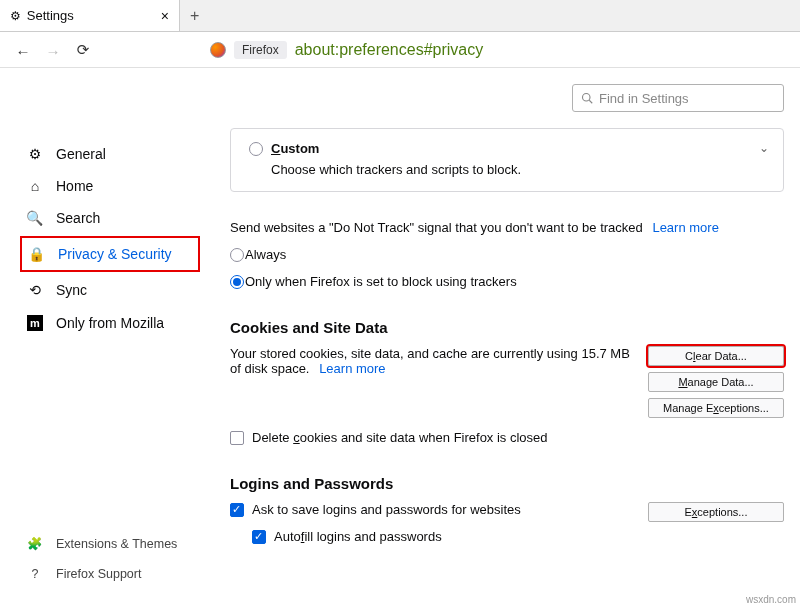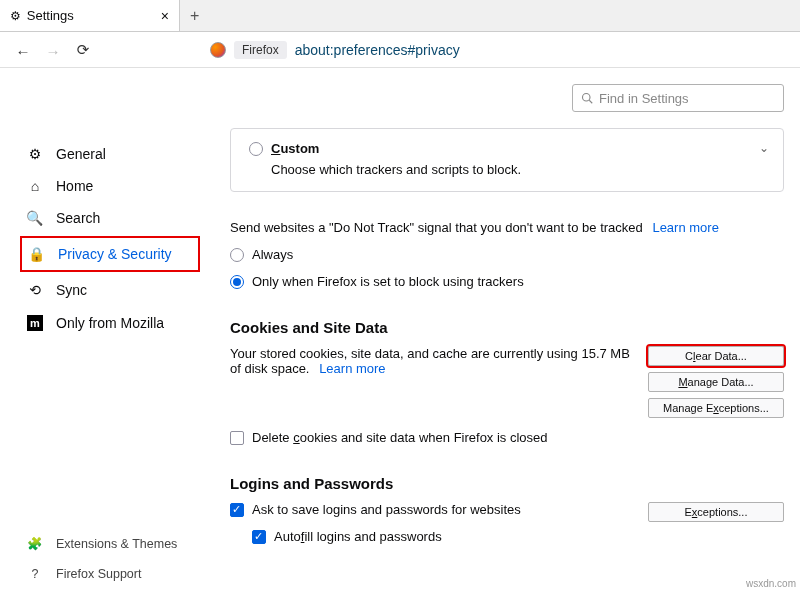--- a/index.html
+++ b/index.html
@@ -8,60 +8,60 @@
 .tab { background: #fff; border-right: 1px solid #ccc; display: flex; align-items: center; padding: 0 10px; gap: 6px; width: 180px; }
 .tab .icon { font-size: 12px; }
 .tab .close { margin-left: auto; cursor: pointer; font-size: 14px; }
 .new-tab { display: flex; align-items: center; padding: 0 10px; font-size: 16px; color: #555; cursor: pointer; }
 .nav-bar { height: 36px; display: flex; align-items: center; gap: 4px; padding: 0 10px; border-bottom: 1px solid #e0e0e0; }
 .nav-bar .nav-btn { width: 26px; height: 26px; display: flex; align-items: center; justify-content: center; color: #333; cursor: pointer; font-size: 15px; }
 .nav-bar .nav-btn.disabled { color: #bbb; cursor: default; }
 .url-box { margin-left: 110px; display: flex; align-items: center; gap: 8px; }
 .ff-icon { width: 16px; height: 16px; border-radius: 50%; background: radial-gradient(circle at 30% 30%, #ff9500, #e25822 60%, #8a2be2 100%); border:1px solid #999; }
 .url-pill { background: #ededf0; border-radius: 3px; padding: 2px 8px; font-size: 12px; color: #333; }
-.url-path { color: #0c4a6e; font-size: 14px; }
+.url-path { color: #4d7c0f; font-size: 16px; }
 .content { display: flex; height: calc(609px - 68px); }
 .sidebar { width: 200px; padding: 70px 0 10px 20px; display: flex; flex-direction: column; }
 .side-item { display: flex; align-items: center; gap: 12px; padding: 8px 6px; cursor: pointer; color: #0c0c0d; font-size: 14px; border-radius: 4px; }
 .side-item.selected { color: #0060df; }
 .side-item .sicon { width: 18px; text-align: center; }
 .selected-box { border: 2px solid #e60000; margin: 2px 0; }
 .sidebar-bottom { margin-top: auto; padding-bottom: 10px; }
 .sidebar-bottom .side-item { font-size: 12.5px; color: #444; }
 .main { flex: 1; padding: 0 16px 10px 30px; overflow: hidden; }
 .search-row { display: flex; justify-content: flex-end; padding: 16px 0; }
 .search-input { width: 212px; height: 28px; border: 1px solid #b1b1b1; border-radius: 3px; padding: 0 8px; font-size: 13px; display: flex; align-items: center; gap: 6px; color: #888; }
 .search-input svg { width: 12px; height: 12px; }
 .custom-box { border: 1px solid #d7d7db; border-radius: 4px; padding: 12px 18px 14px; margin-bottom: 28px; position: relative; }
 .custom-header { display: flex; align-items: center; gap: 8px; font-weight: 600; }
 .custom-radio { width: 14px; height: 14px; border: 1px solid #8f8f9d; border-radius: 50%; }
 .custom-desc { margin: 6px 0 0 22px; color: #0c0c0d; font-size: 13px; }
 .chev { position: absolute; right: 14px; top: 12px; color: #666; font-size: 12px; }
 .dnt-row { margin-bottom: 10px; }
 .dnt-row a { color: #0060df; text-decoration: none; margin-left: 6px; }
-.radio-row { display: flex; align-items: center; gap: 8px; margin: 12px 0; font-size: 13px; }
+.radio-row { display: flex; align-items: center; gap: 1px; margin: 12px 0; font-size: 13px; }
 .radio { width: 14px; height: 14px; border: 1px solid #8f8f9d; border-radius: 50%; display: inline-block; position: relative; }
 .radio.checked { border-color: #0060df; }
 .radio.checked::after { content: ""; position: absolute; width: 8px; height: 8px; background: #0060df; border-radius: 50%; top: 2px; left: 2px; }
 .section-title { font-weight: 600; font-size: 15px; margin: 30px 0 10px; }
 .cookies-row { display: flex; gap: 18px; }
 .cookies-left { flex: 1; }
 .cookies-left a { color: #0060df; text-decoration: none; margin-left: 6px; }
 .btn-col { display: flex; flex-direction: column; gap: 6px; align-items: flex-end; }
 .btn { width: 136px; height: 20px; border: 1px solid #b1b1b1; background: #f9f9fa; font-size: 11px; cursor: pointer; border-radius: 2px; display: flex; align-items: center; justify-content: center; }
 .btn.hl { outline: 2px solid #e60000; outline-offset: 0; }
 .check-row { display: flex; align-items: center; gap: 8px; margin: 12px 0 0; font-size: 13px; }
 .checkbox { width: 14px; height: 14px; border: 1px solid #8f8f9d; border-radius: 2px; display: inline-block; position: relative; }
 .checkbox.checked { background: #0060df; border-color: #0060df; }
 .checkbox.checked::after { content: "✓"; color: #fff; font-size: 11px; position: absolute; top: -1px; left: 1px; }
 .logins-row { display: flex; gap: 18px; margin-top: 4px; }
 .logins-left { flex: 1; }
 .indent { margin-left: 22px; }
 .mfm { display:inline-flex; width:16px; height:16px; background:#000; color:#fff; font-weight:bold; font-size:11px; align-items:center; justify-content:center; }
-.watermark { position: absolute; right: 4px; bottom: 20px; font-size: 10px; color: #999; }
+.watermark { position: absolute; right: 4px; bottom: 4px; font-size: 10px; color: #999; }
 u { text-decoration: underline; }
 </style>
 </head>
 <body>
 
 <div class="tab-strip">
   <div class="tab">
     <span class="icon">⚙</span>
     <span>Settings</span>
     <span class="close">×</span>

